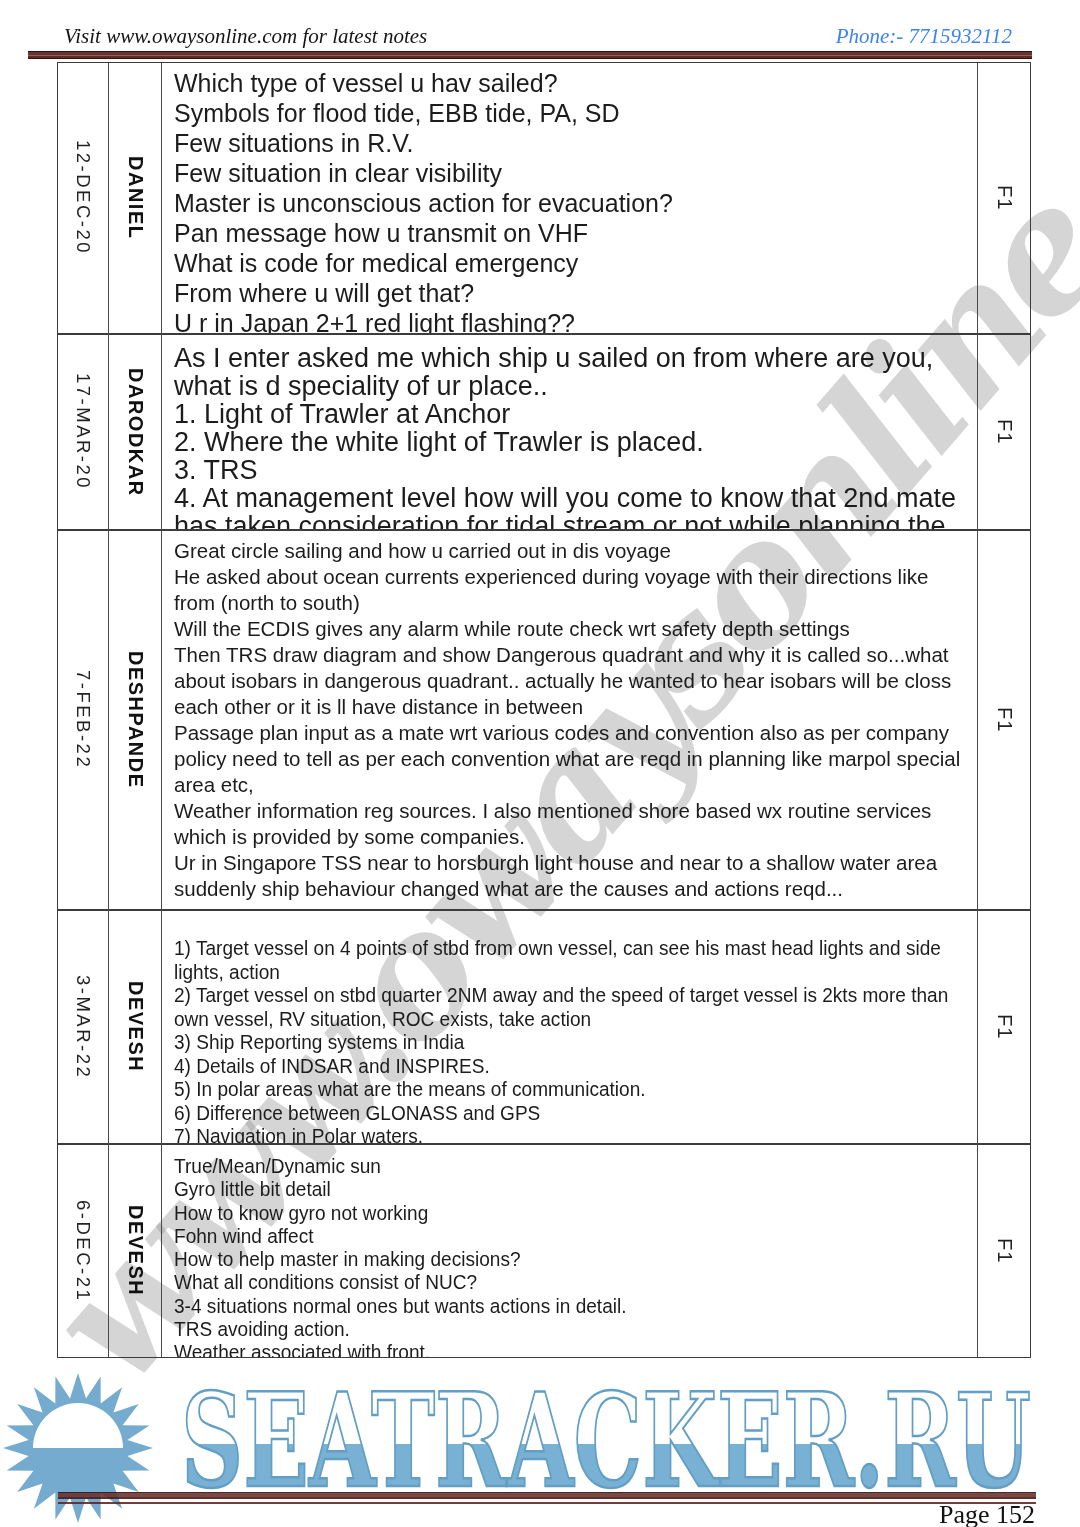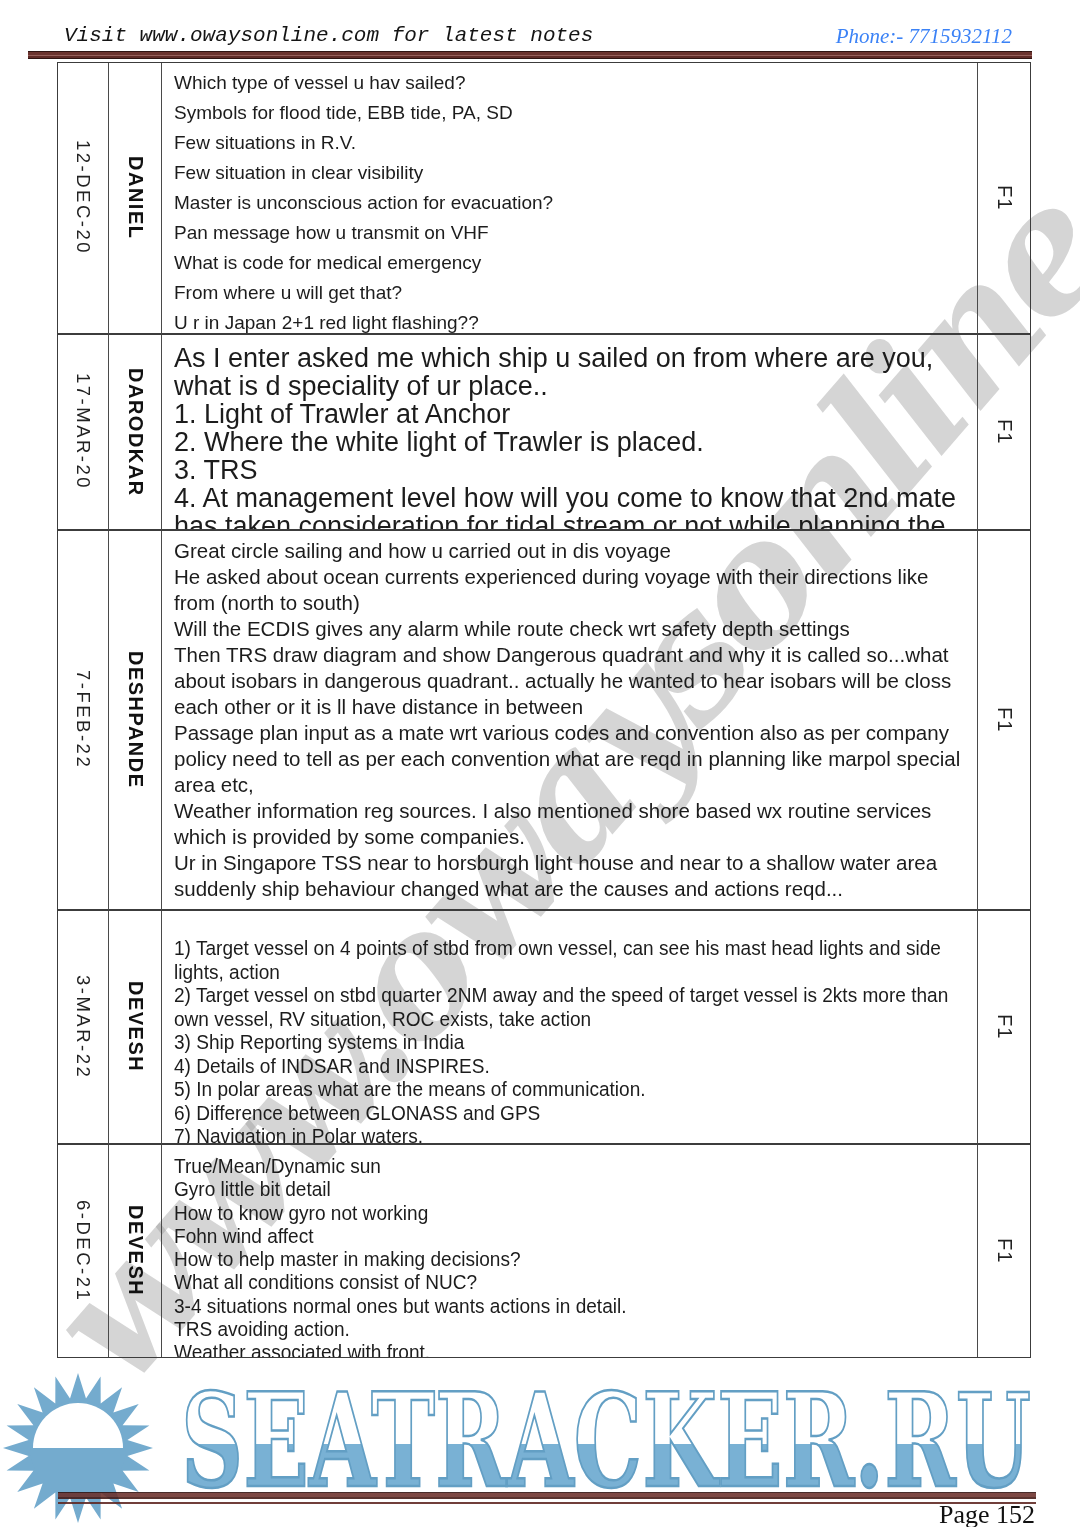--- a/index.html
+++ b/index.html
@@ -5,42 +5,42 @@
   html,body{margin:0;padding:0;background:#fff;}
   .page{position:relative;width:1080px;height:1527px;background:#ffffff;overflow:hidden;
         font-family:"Liberation Sans",sans-serif;color:#1c1c1c;}
   
   .watermark{position:absolute;left:-170px;top:700px;width:1470px;text-align:center;
              transform:rotate(-49deg);transform-origin:center;
              font-family:"DejaVu Serif",serif;font-style:italic;font-weight:bold;
              font-size:168px;letter-spacing:-8px;white-space:nowrap;
              color:rgba(145,145,145,0.38);z-index:0;pointer-events:none;}
   
-  .hdr-left{position:absolute;left:64px;top:24px;font-family:Liberation Mono, monospace;
+  .hdr-left{position:absolute;left:64px;top:24px;font-family:Liberation Serif, serif;
             font-style:italic;font-size:21px;color:#141414;z-index:2;}
   .hdr-right{position:absolute;right:68px;top:24px;font-family:"Liberation Serif",serif;
              font-style:italic;font-size:21px;color:#3b82f6;z-index:2;}
   .top-rule{position:absolute;left:28px;top:51px;width:1004px;height:8px;z-index:2;
             background:linear-gradient(180deg,#2f1311 0%,#2f1311 12%,#6b332e 12%,#6b332e 45%,#96605a 45%,#96605a 60%,#5f2a26 60%,#5f2a26 86%,#2f1311 86%,#2f1311 100%);}
   
   .qtable{position:absolute;left:57px;top:62px;width:974px;height:1296px;z-index:1;
           display:grid;grid-template-columns:51px 53px 1fr 52px;
           grid-template-rows:272px 196px 380px 234px 1fr;
           border:1.5px solid #3c3c3c;box-sizing:border-box;background:transparent;}
   .cell{box-sizing:border-box;border-right:1px solid #4a4a4a;border-bottom:2px solid #3c3c3c;min-width:0;}
   .cell.lastcol{border-right:none;}
   .cell.lastrow{border-bottom:none;}
   .vcell{display:flex;align-items:center;justify-content:center;}
   .vtext{writing-mode:vertical-rl;white-space:nowrap;}
   .date-txt{font-size:18.5px;letter-spacing:2.5px;color:#222;}
   .name-txt{font-size:20px;font-weight:bold;letter-spacing:1.5px;color:#111;}
   .grade-txt{font-size:20px;letter-spacing:1px;color:#222;}
   .content{padding-left:12px;padding-right:8px;overflow:hidden;}
   .content .para{margin:0;}
-  .r1 .para{line-height:30px;font-size:19px;}
+  .r1 .para{line-height:30px;font-size:25px;}
   .r1{padding-top:5px;}
   .r2 .para{line-height:28px;font-size:27px;}
   .r2{padding-top:9px;}
   .r3 .para{line-height:26px;font-size:20.5px;}
   .r3{padding-top:7px;}
   .squeeze{transform:scaleX(0.93);transform-origin:0 0;width:107.5%;}
   .r4 .para{line-height:23.5px;font-size:20.5px;}
   .r4{padding-top:25px;}
   .r5 .para{line-height:23.3px;font-size:20.5px;}
   .r5{padding-top:9px;}

